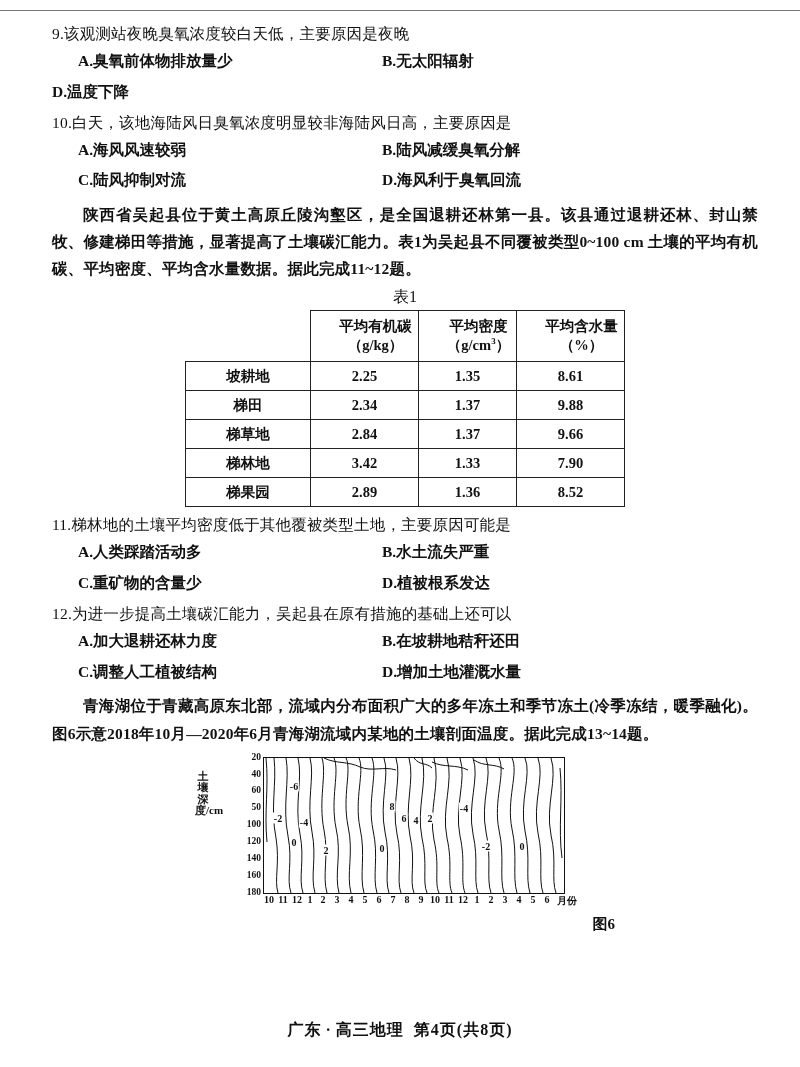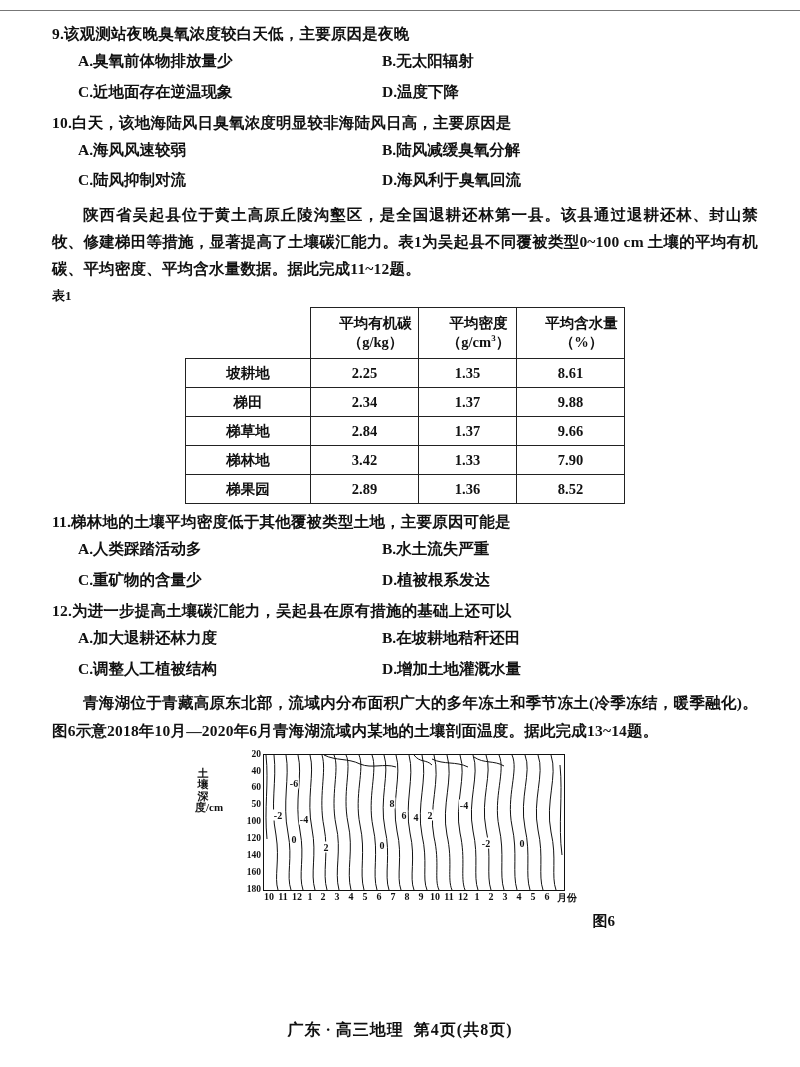--- a/index.html
+++ b/index.html
@@ -24,21 +24,21 @@
   }
   .rule-top {
     position: absolute;
     left: 0; right: 0; top: 10px;
     border-top: 1px solid #777;
   }
   .q {
     margin: 0 0 2px 0;
     font-size: 15.5px;
     line-height: 1.55;
-    font-weight: 700;
+    font-weight: 400;
     letter-spacing: 0.2px;
   }
   .opts {
     display: flex;
     margin: 3px 0 6px 0;
     font-size: 15.5px;
     line-height: 1.6;
     font-weight: 600;
   }
   .opts .col {
@@ -50,22 +50,23 @@
     font-size: 15.5px;
     line-height: 1.75;
     text-align: justify;
     text-justify: inter-ideograph;
     font-weight: 600;
     margin: 8px 0 2px 0;
     text-indent: 2em;
     letter-spacing: 0.2px;
   }
   .tbl-caption {
-    font-size: 13px;
-    font-weight: 700;
+    text-align: center;
+    font-size: 16px;
+    font-weight: 400;
     margin: 4px 0 2px 0;
   }
   table.data {
     border-collapse: collapse;
     margin: 0 auto 6px auto;
     width: 440px;
     font-size: 14.5px;
     font-weight: 600;
   }
   table.data th, table.data td {
@@ -171,21 +172,20 @@
 
 <div class="page">
   <div class="rule-top"></div>
 
   <div class="q">9.该观测站夜晚臭氧浓度较白天低，主要原因是夜晚</div>
   <div class="opts">
     <div class="col a">A.臭氧前体物排放量少</div>
     <div class="col b">B.无太阳辐射</div>
   </div>
   <div class="opts">
-    <div class="col a">C.近地面存在逆温现象</div>
     <div class="col b">D.温度下降</div>
   </div>
 
   <div class="q">10.白天，该地海陆风日臭氧浓度明显较非海陆风日高，主要原因是</div>
   <div class="opts">
     <div class="col a">A.海风风速较弱</div>
     <div class="col b">B.陆风减缓臭氧分解</div>
   </div>
   <div class="opts">
     <div class="col a">C.陆风抑制对流</div>

